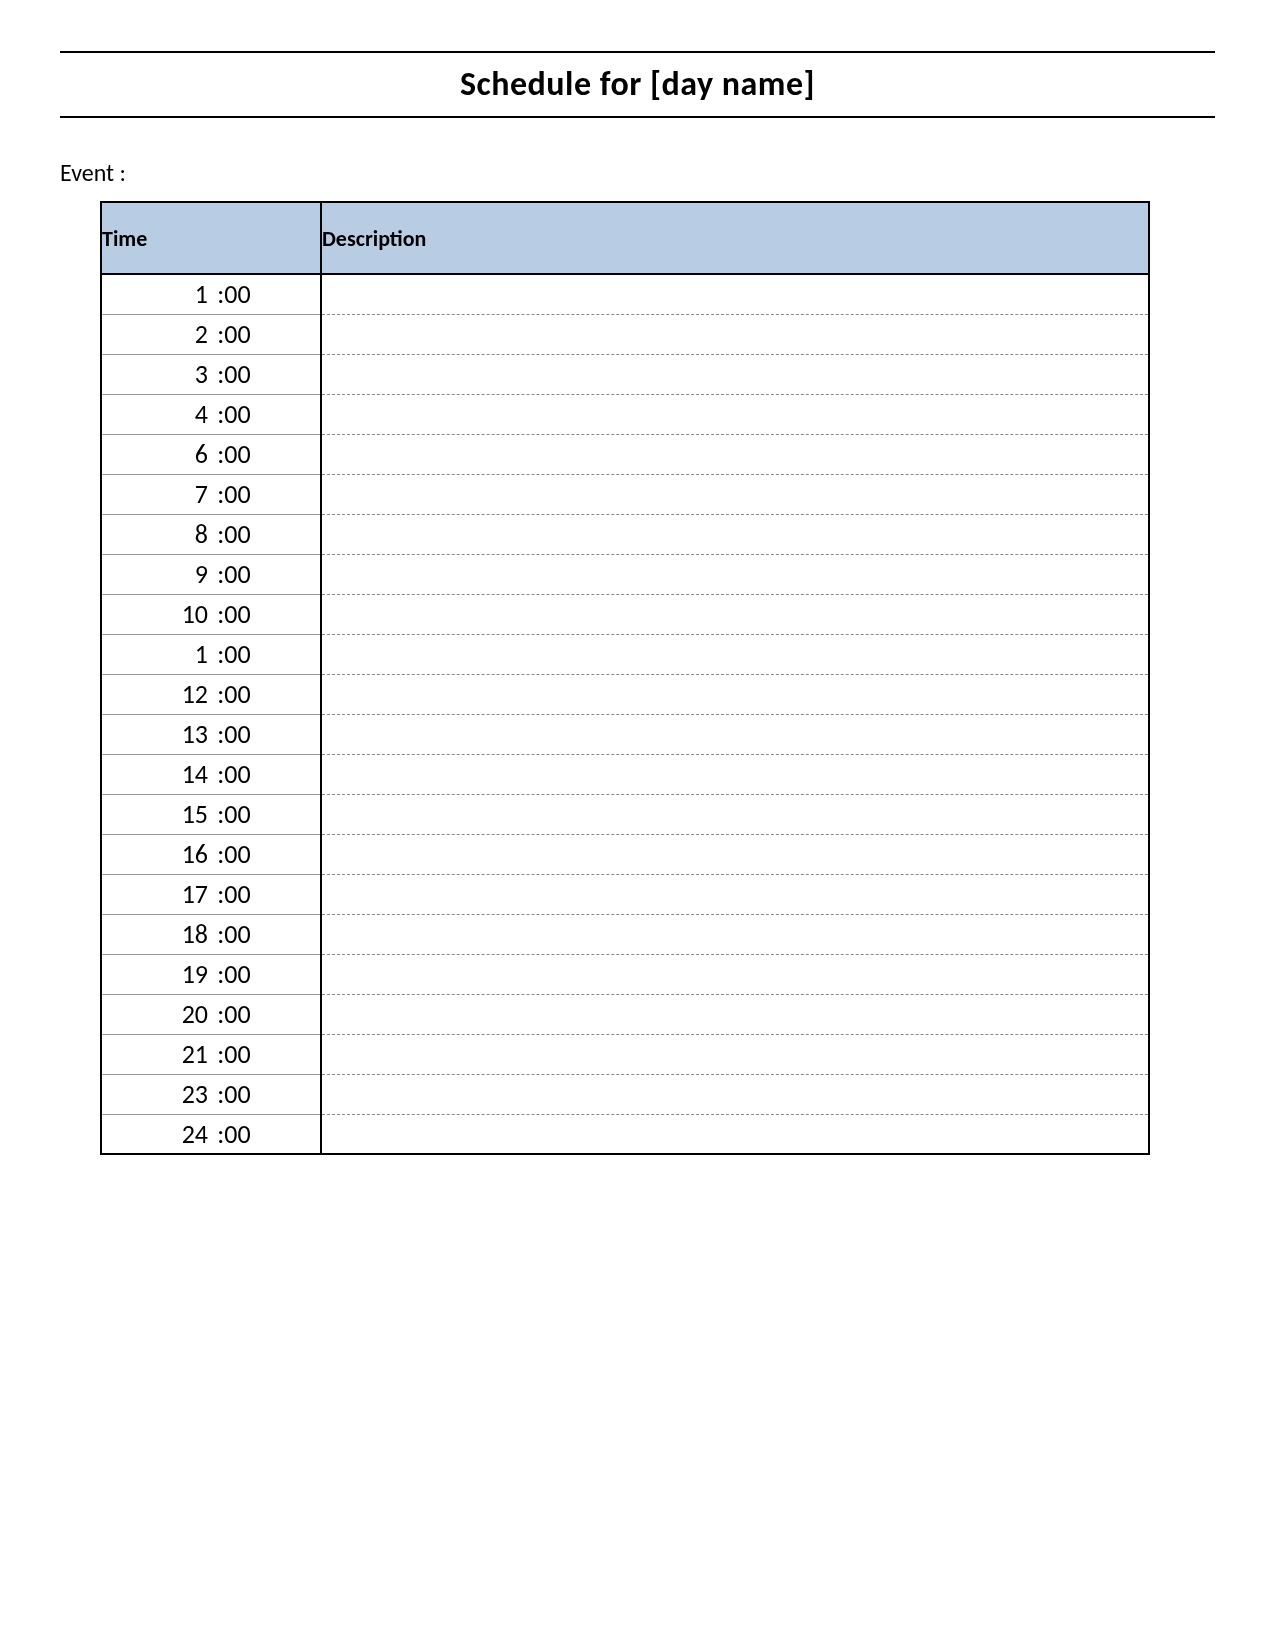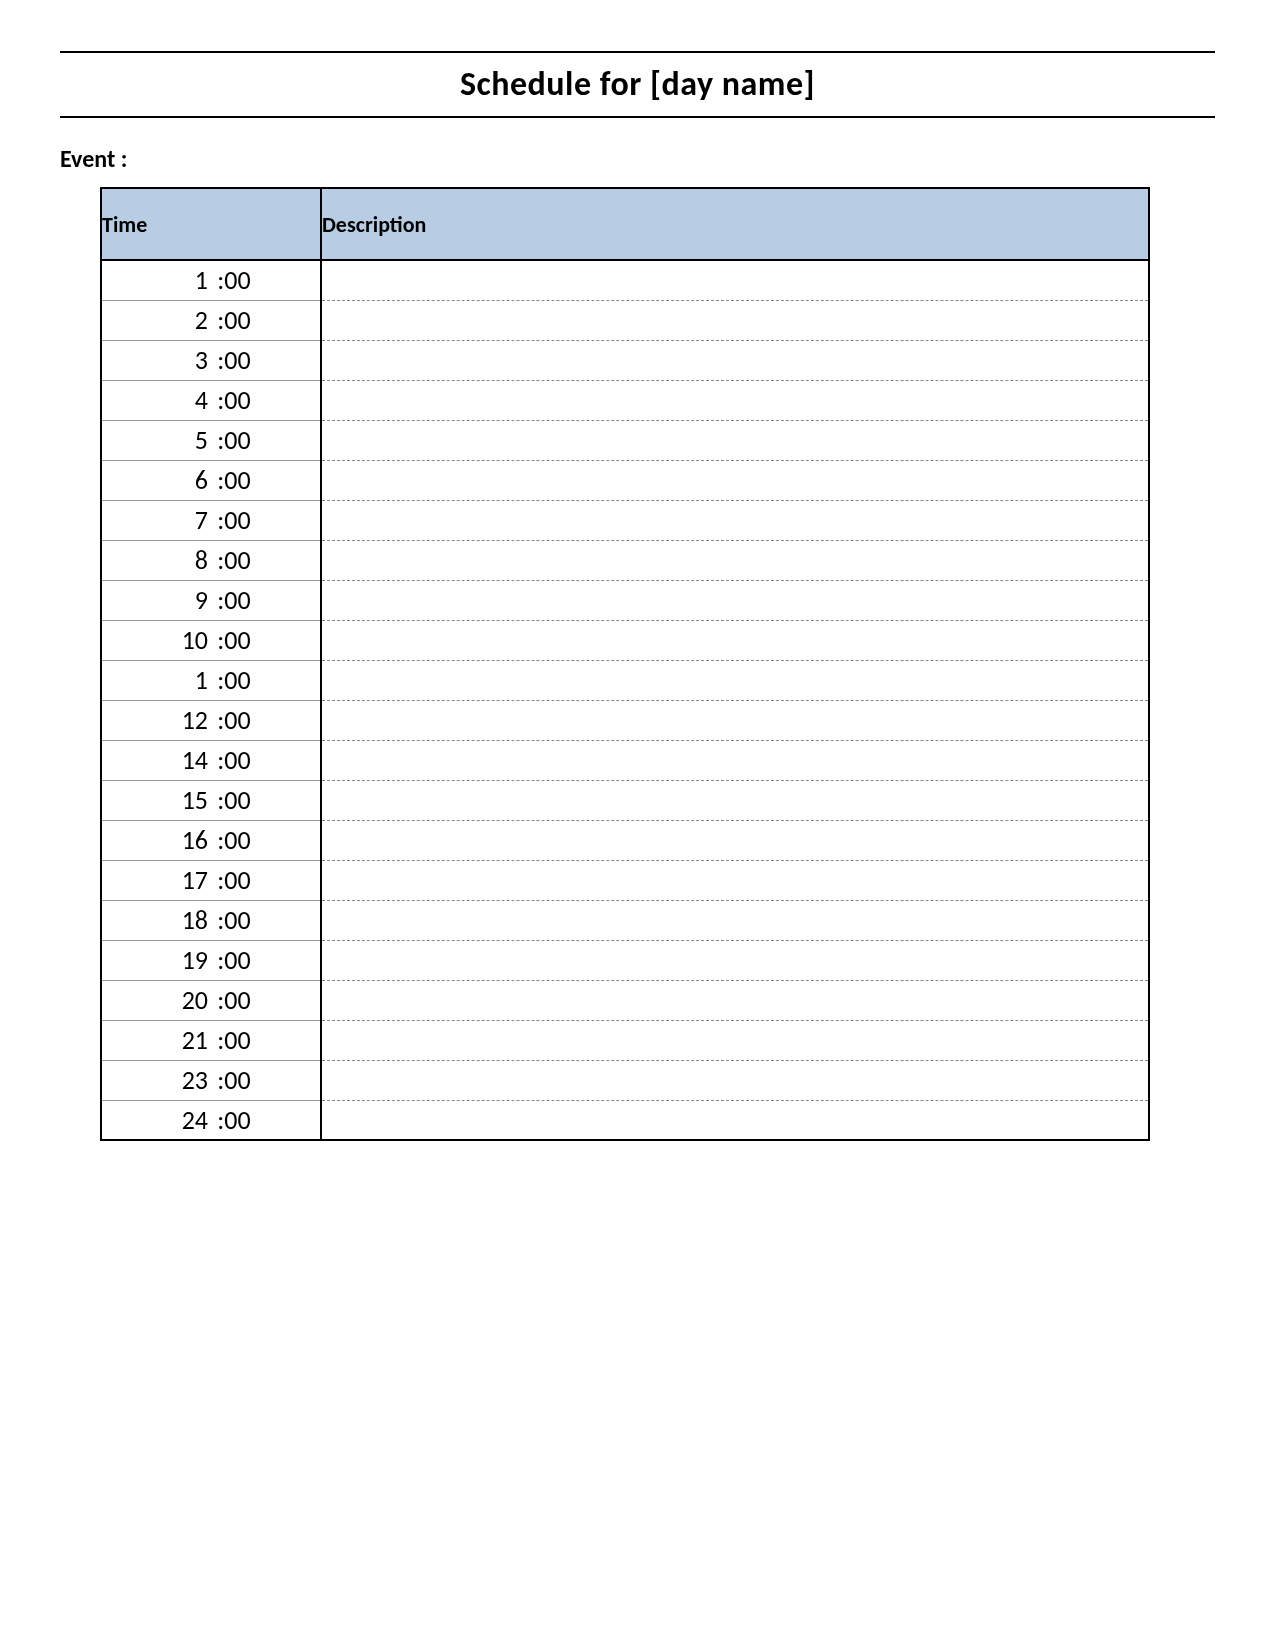--- a/index.html
+++ b/index.html
@@ -18,23 +18,23 @@
       padding: 10px 0 12px 0;
       margin-top: 21px;
     }
     .title-block h1 {
       font-size: 34px;
       font-weight: 700;
       letter-spacing: 0.5px;
     }
     .event-label {
       font-size: 24px;
-      margin-top: 26px;
+      margin-top: 40px;
       margin-bottom: 14px;
-      font-weight: 700;
+      font-weight: 400;
     }
     .schedule-table {
       border-collapse: collapse;
       width: 1050px;
       margin-left: 40px;
     }
     .schedule-table th {
       background: #b8cce4;
       border: 2.5px solid #000;
       font-size: 22px;
@@ -102,24 +102,20 @@
       </tr>
       <tr>
         <td class="time-cell"><span class="hr">3 </span><span class="mn">:00</span></td>
         <td class="desc-cell"></td>
       </tr>
       <tr>
         <td class="time-cell"><span class="hr">4 </span><span class="mn">:00</span></td>
         <td class="desc-cell"></td>
       </tr>
       <tr>
-        <td class="time-cell"><span class="hr">5 </span><span class="mn">:00</span></td>
-        <td class="desc-cell"></td>
-      </tr>
-      <tr>
         <td class="time-cell"><span class="hr">6 </span><span class="mn">:00</span></td>
         <td class="desc-cell"></td>
       </tr>
       <tr>
         <td class="time-cell"><span class="hr">7 </span><span class="mn">:00</span></td>
         <td class="desc-cell"></td>
       </tr>
       <tr>
         <td class="time-cell"><span class="hr">8 </span><span class="mn">:00</span></td>
         <td class="desc-cell"></td>
@@ -131,20 +127,24 @@
       <tr>
         <td class="time-cell"><span class="hr">10 </span><span class="mn">:00</span></td>
         <td class="desc-cell"></td>
       </tr>
       <tr>
         <td class="time-cell"><span class="hr">1 </span><span class="mn">:00</span></td>
         <td class="desc-cell"></td>
       </tr>
       <tr>
         <td class="time-cell"><span class="hr">12 </span><span class="mn">:00</span></td>
+        <td class="desc-cell"></td>
+      </tr>
+      <tr>
+        <td class="time-cell"><span class="hr">13 </span><span class="mn">:00</span></td>
         <td class="desc-cell"></td>
       </tr>
       <tr>
         <td class="time-cell"><span class="hr">14 </span><span class="mn">:00</span></td>
         <td class="desc-cell"></td>
       </tr>
       <tr>
         <td class="time-cell"><span class="hr">15 </span><span class="mn">:00</span></td>
         <td class="desc-cell"></td>
       </tr>

